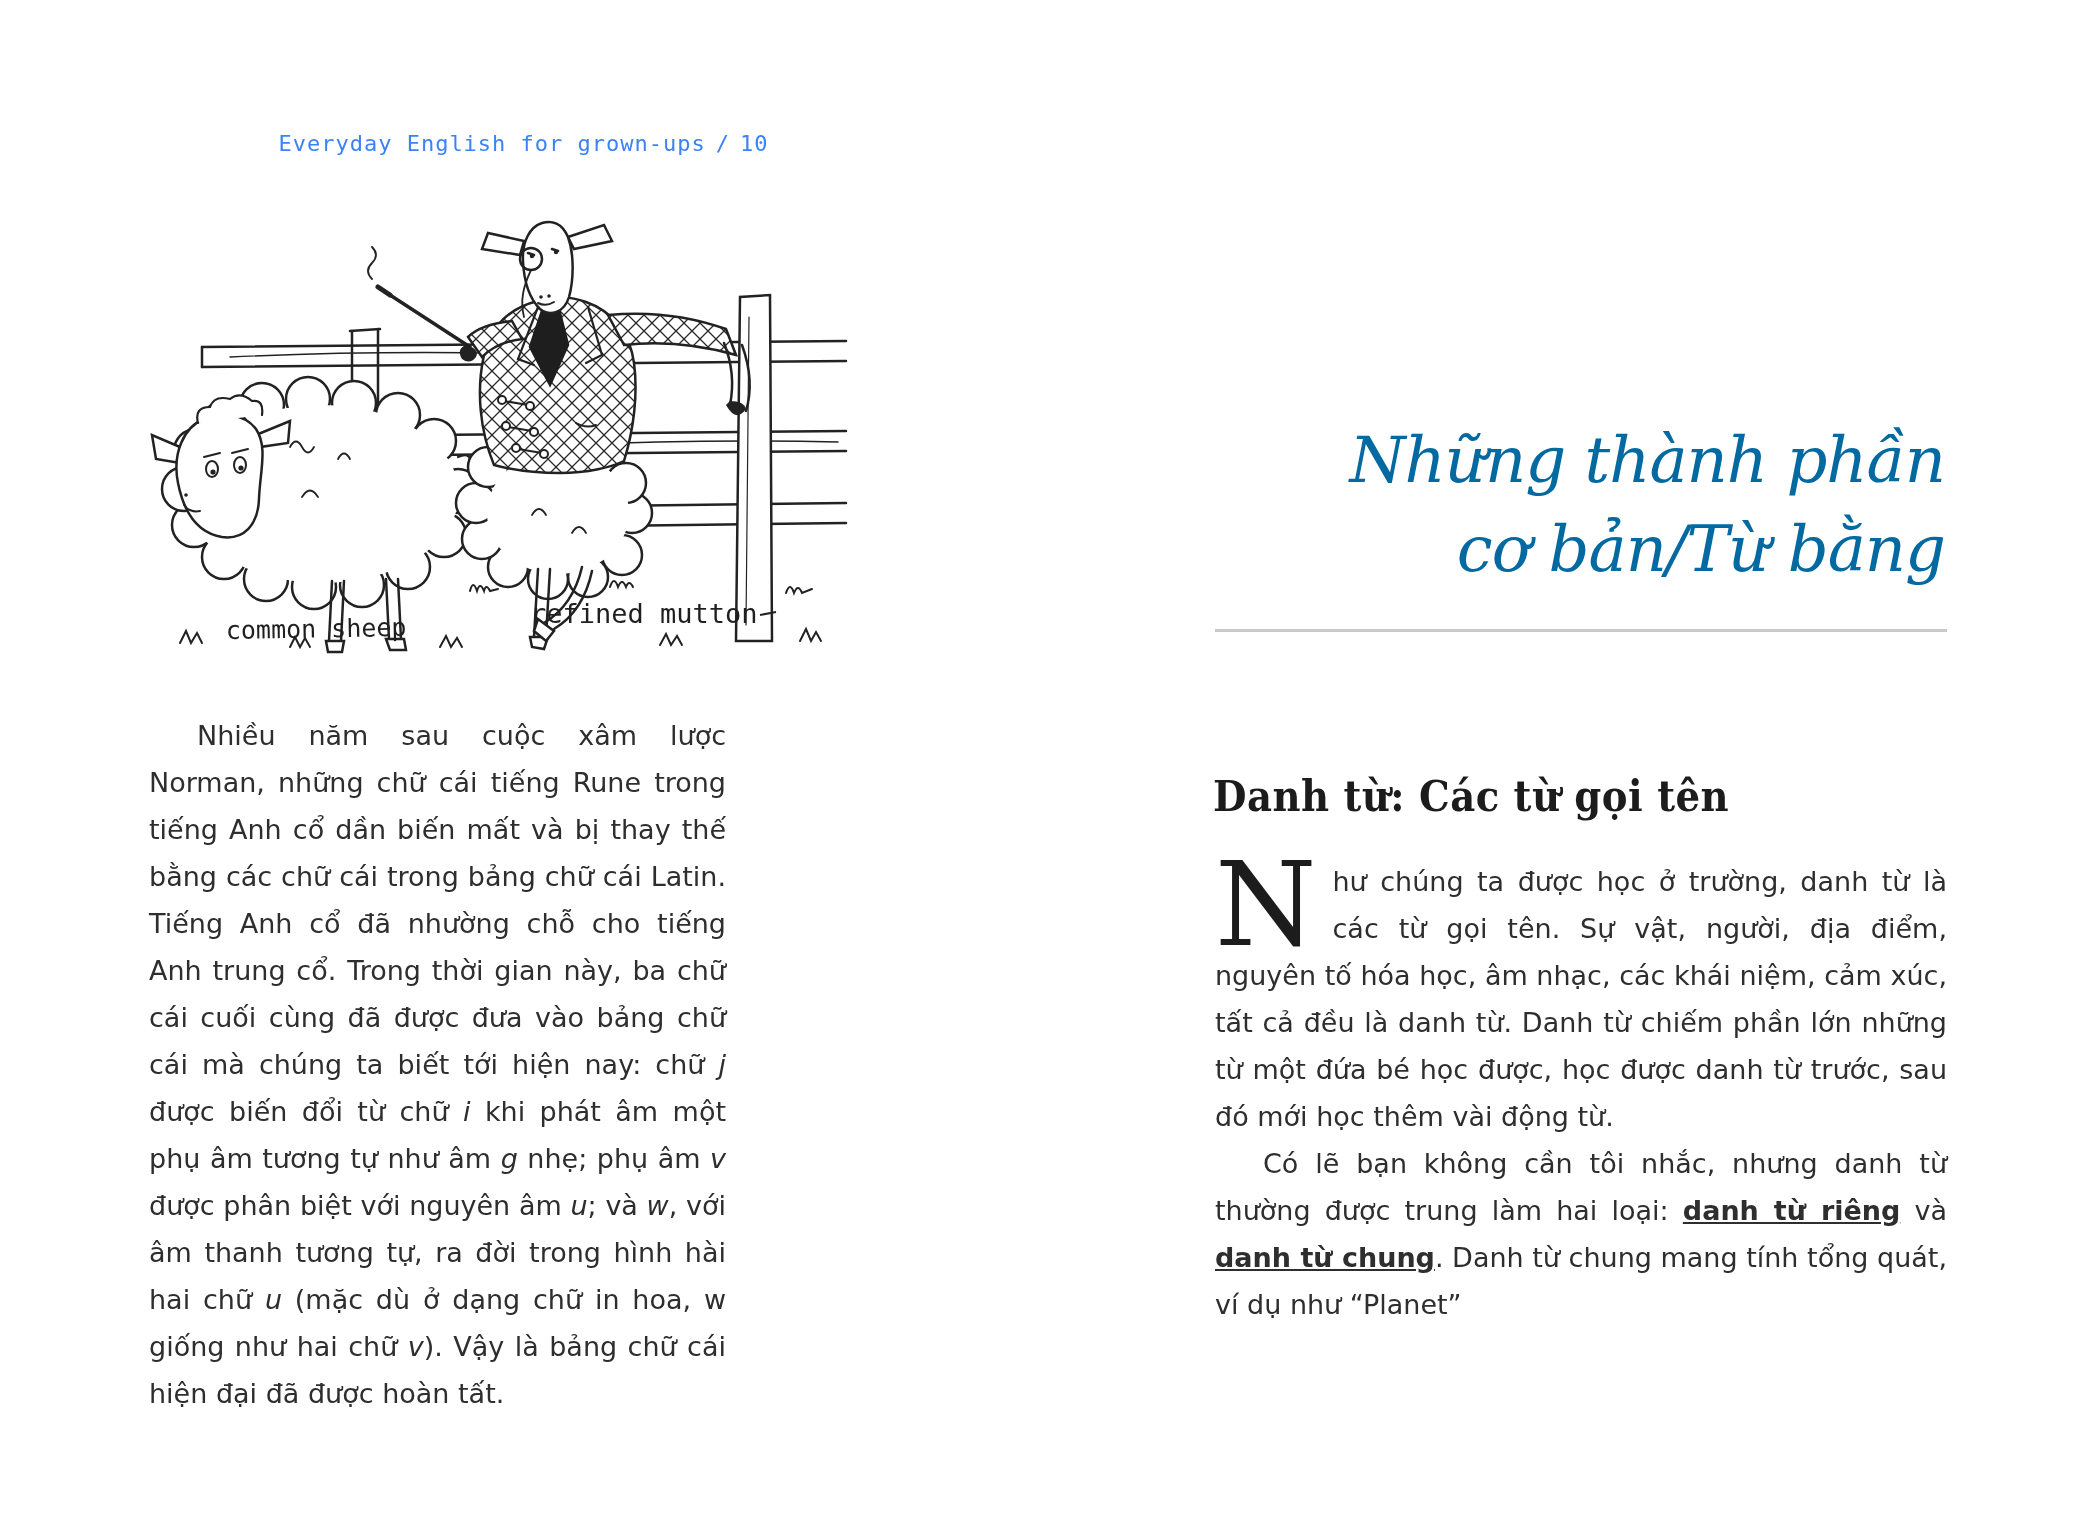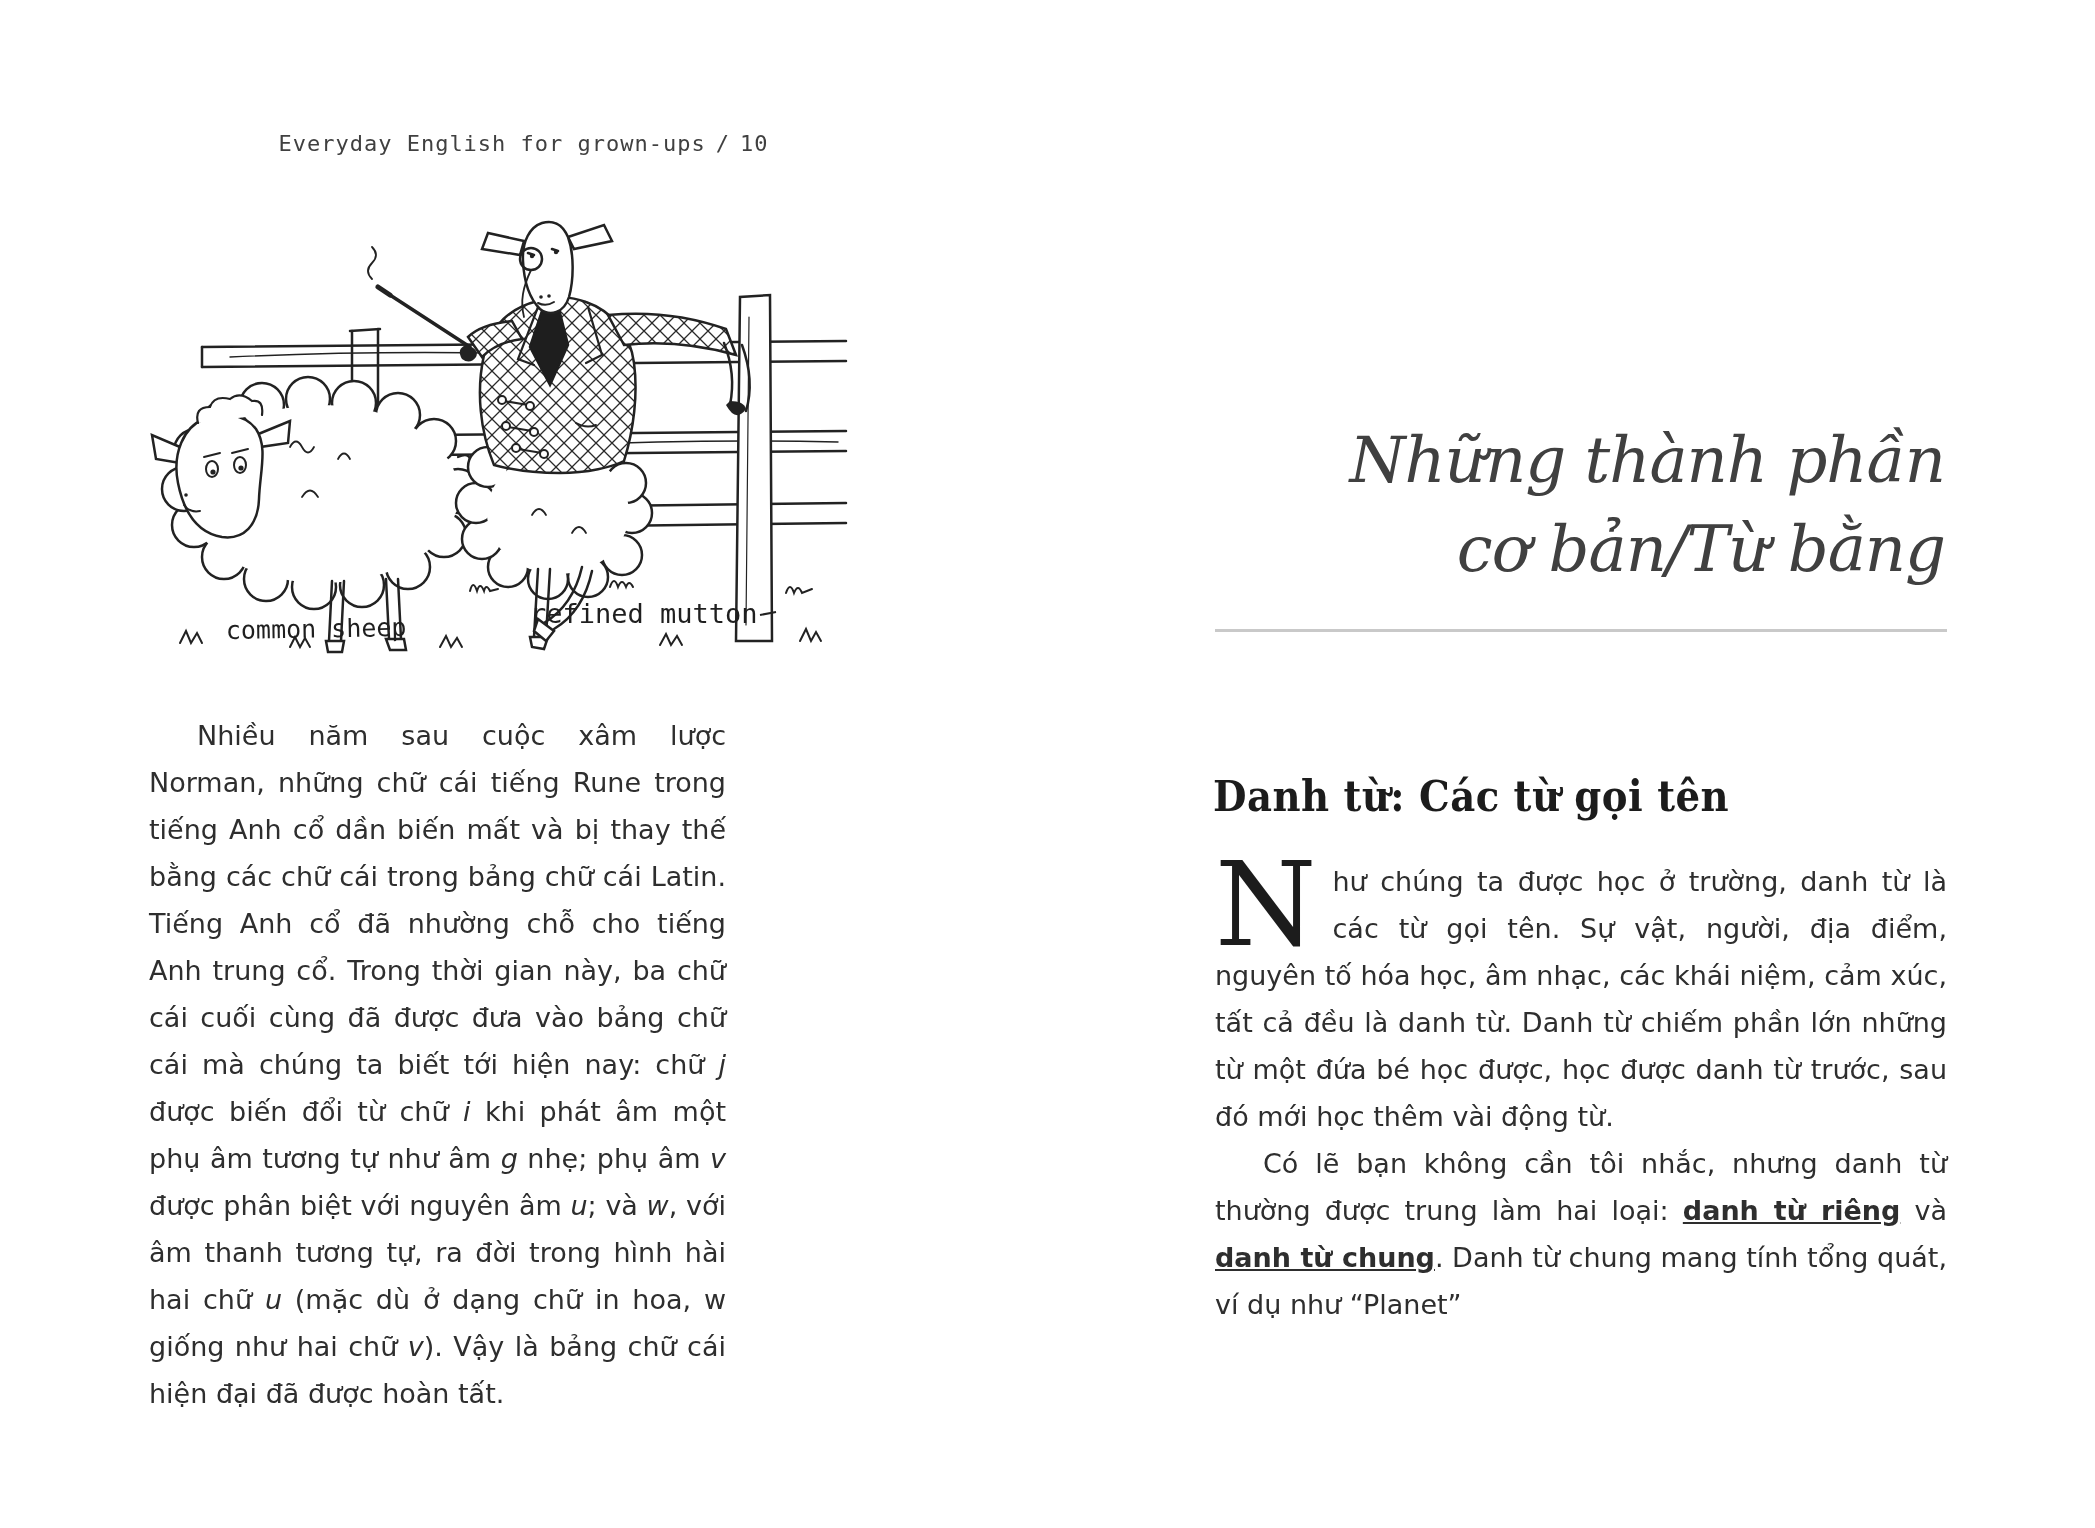--- a/index.html
+++ b/index.html
@@ -9,21 +9,21 @@
     overflow:hidden;
   }
   .page { position:absolute; top:0; width:1047px; height:1528px; }
   .page-left  { left:0; }
   .page-right { left:1048px; }
 
   
   .running-header {
     position:absolute; top:131px; left:0; width:100%; text-align:center;
     font-family:"DejaVu Sans Mono", "Liberation Mono", monospace;
-    font-size:22px; letter-spacing:1px; color:#404040; white-space:nowrap;
+    font-size:22px; letter-spacing:1px; color:#3b82f6; white-space:nowrap;
   }
   .running-header .sep { padding:0 10px; }
   .illustration { position:absolute; left:140px; top:195px; width:720px; height:480px; }
   .hand-label {
     font-family:"DejaVu Sans Mono", "Liberation Mono", monospace;
     fill:#1f1f1f;
   }
   .body-par {
     position:absolute; left:137px; top:700px; width:577px; margin:12px;
     font-size:27px; line-height:47px; text-align:justify; text-indent:48px;
@@ -31,21 +31,21 @@
   }
   .it { font-style:italic; }
   .b  { font-weight:bold;text-decoration:underline; }
 
   
   .chapter-title {
     position:absolute; top:416px; left:100px; right:150px; margin:0;
     text-align:right;
     font-family:"DejaVu Serif", "Liberation Serif", serif;
     font-style:italic; font-weight:normal;
-    font-size:64px; line-height:89px; color:#404040; letter-spacing:-1px;
+    font-size:64px; line-height:89px; color:#0369a1; letter-spacing:-1px;
   }
   .chapter-title .line { display:block; }
   .rule {
     position:absolute; left:167px; top:629px; width:732px; height:3px;
     background:#c9c9c9;
   }
   .section-heading {
     position:absolute; left:165px; top:772px; margin:0;
     font-family:"DejaVu Serif", "Liberation Serif", serif;
     font-weight:bold; font-size:42px; color:#1c1c1c; letter-spacing:0.5px;

